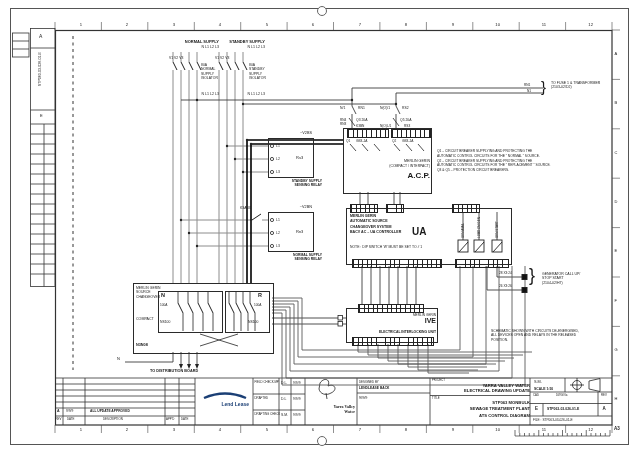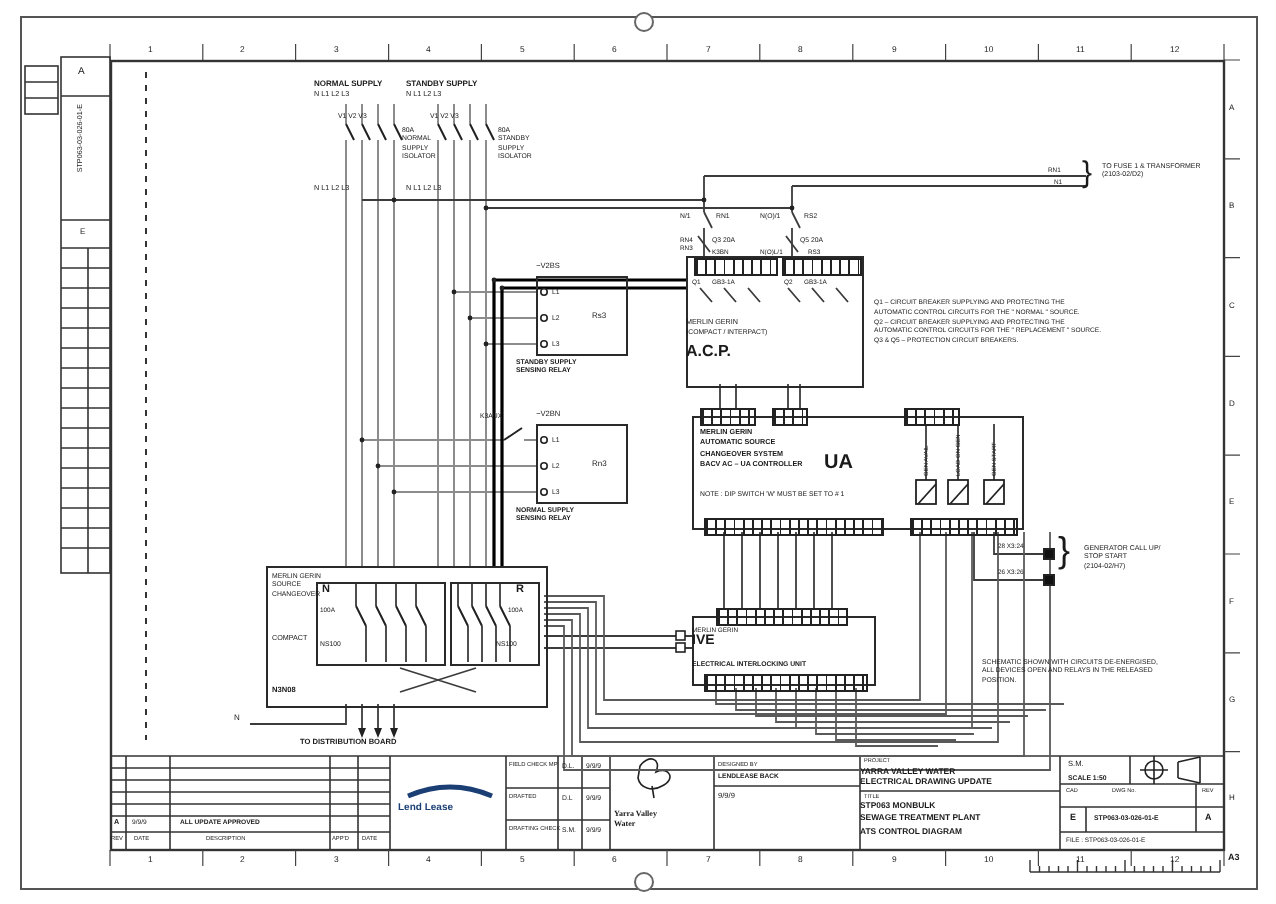--- a/index.html
+++ b/index.html
@@ -1,19 +1,19 @@
 <!DOCTYPE html>
 <html><head>
 <meta charset="utf-8">
 <style>
   html,body{margin:0;padding:0;background:#fff;}
   #sheet{position:relative;width:638px;height:452px;background:#fff;overflow:hidden;
          font-family:"Liberation Sans",sans-serif;color:#1a1a1a;}
   .lb{position:absolute;white-space:pre-line;line-height:1.25;color:#1a1a1a;}
-  .c{text-align:left;}
+  .c{text-align:right;}
   .b{font-weight:bold;}
   .bx{position:absolute;border:1px solid #2a2a2a;background:transparent;}
   .ts{position:absolute;height:7px;border:1px solid #222;
       background:repeating-linear-gradient(90deg,#222 0 0.9px,transparent 0.9px 4.6px);}
   .rotv{position:absolute;transform:rotate(-90deg);transform-origin:0 0;white-space:nowrap;}
   .vert{position:absolute;writing-mode:vertical-rl;transform:rotate(180deg);}
   svg{position:absolute;left:0;top:0;}
 </style>
 </head>
 <body>

